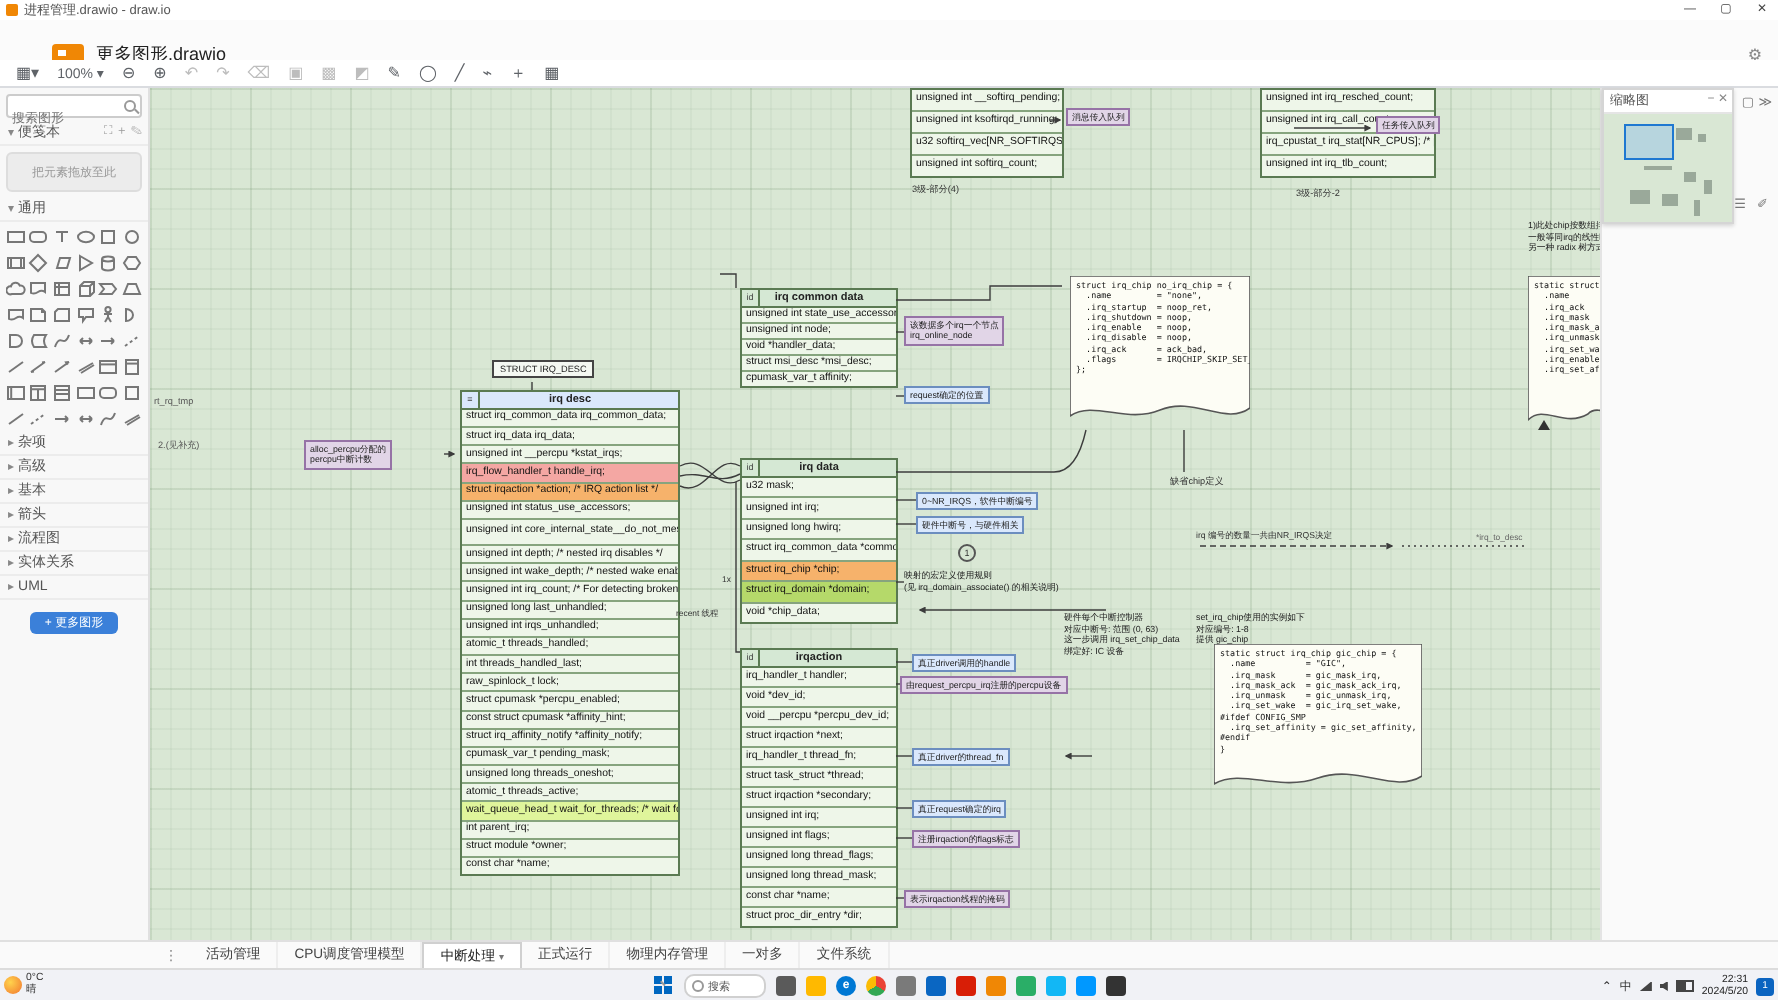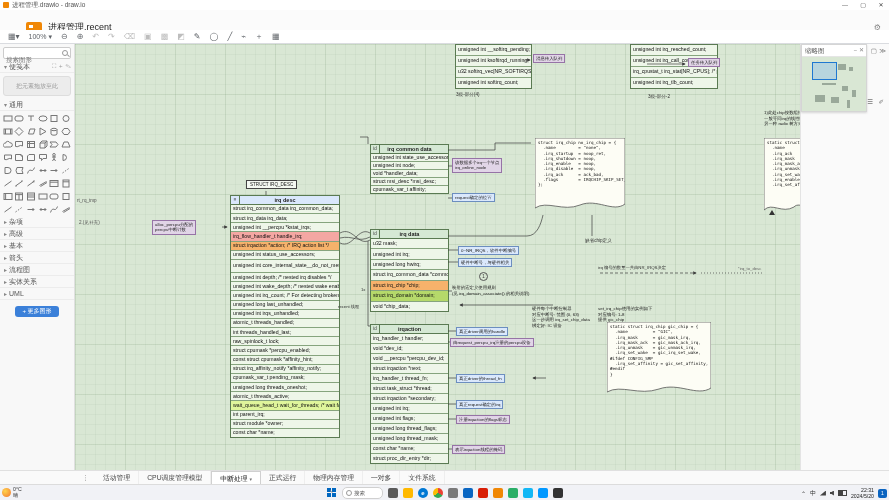--- a/index.html
+++ b/index.html
@@ -112,21 +112,21 @@
   <span class="wctl" style="right:36px;">—</span>
   <span class="wctl" style="right:18px;">▢</span>
   <span class="wctl" style="right:0px;">✕</span>
 </div>
 
 <div id="appheader" class="abs">
   <div id="applogo" class="abs">
       <i></i>
       <b></b>
     </div>
-  <div id="doctitle" class="abs">进程管理.recent</div>
+  <div id="doctitle" class="abs">更多图形.drawio</div>
   <div id="menubar" class="abs">
       <span>文件</span>
       <span>编辑</span>
       <span>查看</span>
       <span>调整</span>
       <span>额外</span>
       <span>帮助</span>
     </div>
   <div id="gear" class="abs">⚙</div>
 </div>

